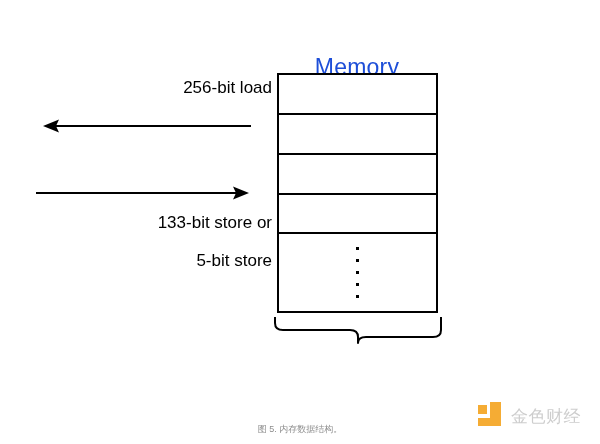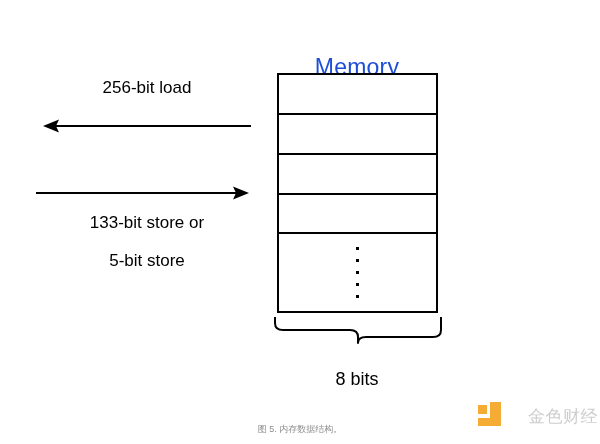--- a/index.html
+++ b/index.html
@@ -98,21 +98,21 @@
     position: absolute;
     left: 36px;
     top: 184px;
     width: 213px;
     height: 18px;
   }
 
   
   .lbl {
     position: absolute;
-    text-align: center;
+    text-align: right;
     font-size: 17px;
     line-height: 22px;
     color: #000;
     white-space: nowrap;
   }
   .lbl-load {
     left: 22px;
     top: 77px;
     width: 250px;
   }
@@ -162,21 +162,21 @@
 
   
   .watermark {
     position: absolute;
     left: 478px;
     top: 398px;
     width: 112px;
     height: 36px;
     display: flex;
     align-items: center;
-    gap: 22px;
+    gap: 5px;
     opacity: 0.92;
   }
   .wm-mark {
     width: 28px;
     height: 28px;
     position: relative;
     flex: 0 0 auto;
   }
   .wm-mark .sq-a {
     position: absolute;
@@ -251,21 +251,20 @@
       <span class="dot"></span>
     </div>
   </div>
 
   <div class="brace">
     <svg width="172" height="28" viewBox="0 0 172 28" xmlns="http://www.w3.org/2000/svg">
       <path d="M3,0 L3,6 Q3,13 11,13 L78,13 Q86,13 86,20 L86,26 Q86,20 94,20 L161,20 Q169,20 169,13 L169,6 L169,0" fill="none" stroke="#000" stroke-width="2" stroke-linecap="butt" stroke-linejoin="round" transform="translate(0,0)"></path>
     </svg>
   </div>
 
-  <div class="bits-label">8 bits</div>
 
   <div class="caption">图 5. 内存数据结构。</div>
 
   <div class="watermark">
     <div class="wm-mark">
       <span class="sq-a"></span>
       <span class="sq-b"></span>
       <span class="sq-c"></span>
     </div>
     <div class="wm-text">金色财经</div>

